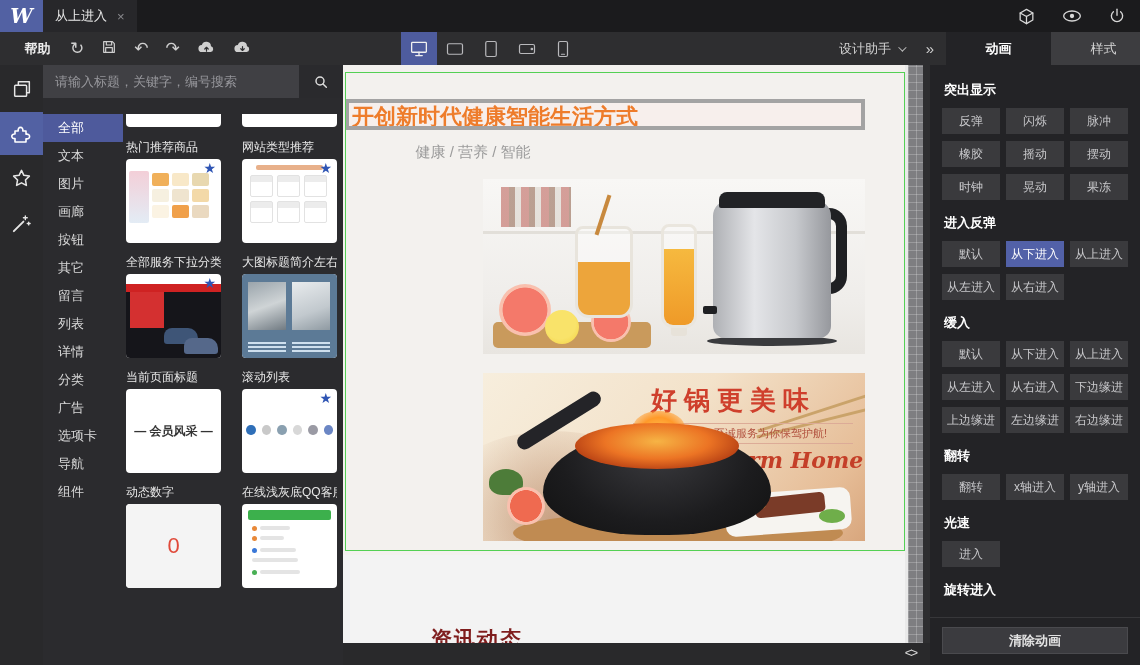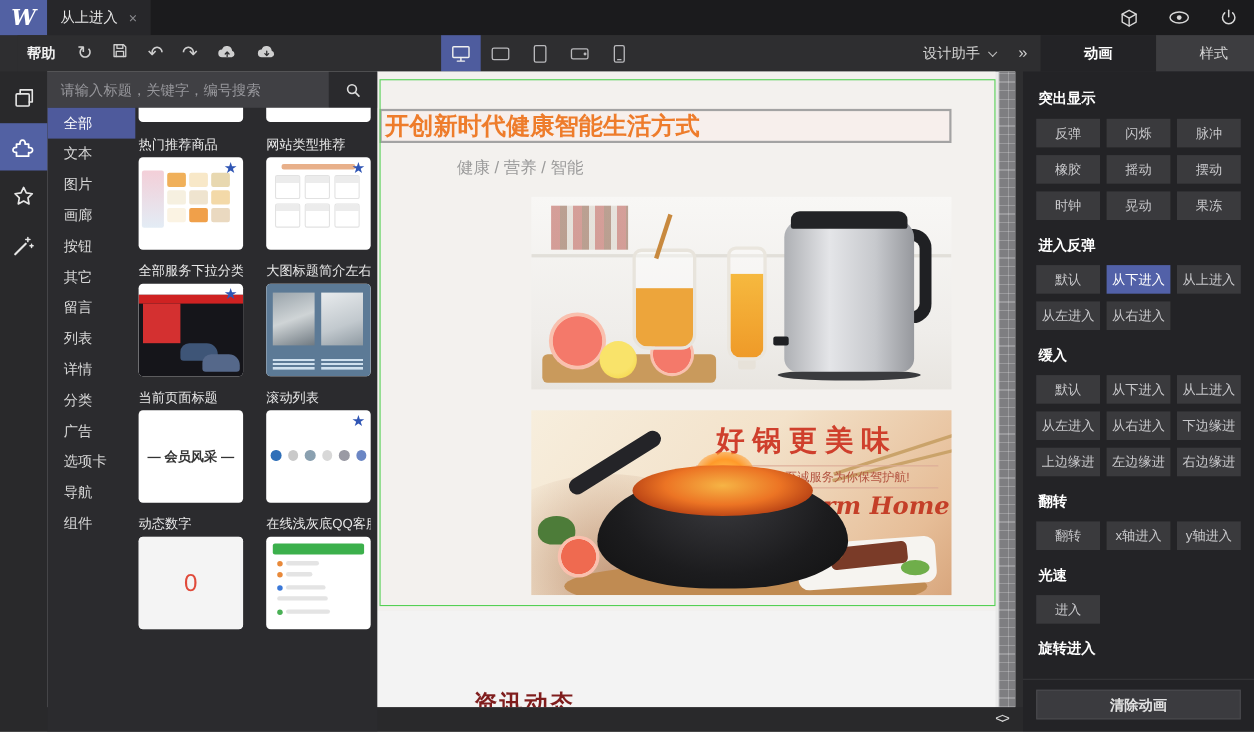--- a/index.html
+++ b/index.html
@@ -44,21 +44,21 @@
 
   
   .bottombar { position:absolute; left:43px; top:643px; width:887px; height:22px; background:#29292b; z-index:4; }
   .code-toggle { position:absolute; right:14px; top:2px; color:#d8d8d8; font-size:13px; letter-spacing:-2px; }
 
   
   .canvas { position:absolute; left:43px; top:65px; width:880px; height:578px; background:#e9e9e9; overflow:hidden; }
   .page-top { position:absolute; left:300px; top:0; width:562px; height:490px; background:#f3f1ee; }
   .page-bottom { position:absolute; left:300px; top:490px; width:562px; height:88px; background:#f3f3f3; }
   .sel-green { position:absolute; left:302px; top:7px; width:560px; height:479px; border:1px solid #54d054; z-index:3; pointer-events:none; }
-  .hero-box { position:absolute; left:302px; top:34px; width:520px; height:31px; border:2px solid #a3a3a3;
+  .hero-box { position:absolute; left:302px; top:34px; width:520px; height:31px; border:4px solid #a3a3a3;
               background:rgba(255,236,232,.35); z-index:2; overflow:hidden; }
   .hero-box span { display:block; color:#ee7c2b; font-size:22px; font-weight:bold; line-height:27px; padding-left:3px; white-space:nowrap; }
   .hero-sub { position:absolute; left:330px; top:78px; width:200px; text-align:center; color:#9b9b9b; font-size:15px; }
 
   
   .banner-left { position:absolute; left:300px; top:111px; width:139px; height:379px; overflow:hidden;
                  background:linear-gradient(180deg,#f7f4ee 0%,#f1ece2 55%,#efe7da 100%); }
   .bl-head { position:absolute; left:-6px; top:68px; color:#3a3a3a; font-size:28px; font-weight:bold; white-space:nowrap; }
   .bl-line1 { position:absolute; left:-4px; top:116px; color:#555; font-size:15px; white-space:nowrap; }
   .bl-line2 { position:absolute; left:-4px; top:140px; color:#555; font-size:15px; white-space:nowrap; }
@@ -143,21 +143,21 @@
   .plugin-panel { position:absolute; left:43px; top:65px; width:300px; height:600px; background:#2b2b2e; z-index:5; overflow:hidden; }
   .pp-header { position:relative; height:56px; display:flex; align-items:center; justify-content:center; }
   .pp-title { color:#fff; font-size:15px; font-weight:bold; letter-spacing:1px; }
   .pp-back { position:absolute; left:18px; top:22px; width:10px; height:10px; border-left:2px solid #ddd; border-bottom:2px solid #ddd;
              transform:rotate(45deg); }
   .pp-search { display:flex; height:33px; }
   .pp-search input { flex:1; height:33px; background:#404044; border:none; outline:none; color:#ddd;
                      font-size:13px; padding:0 12px; }
   .pp-search input::placeholder { color:#97979c; }
   .pp-search .sbtn { width:44px; height:33px; background:#2a2a2d; display:flex; align-items:center; justify-content:center; }
-  .pp-body { position:relative; height:511px; }
+  .pp-body { position:relative; height:511px;margin-top:16px; }
   .cat-col { position:absolute; left:0; top:0; width:80px; height:511px; }
   .cat { height:28px; line-height:28px; padding-left:15px; color:#d8d8d8; font-size:13px; }
   .cat.active { background:#4e5a9c; color:#fff; }
   .grid { position:absolute; left:80px; top:0; width:220px; height:511px; padding:0 6px 0 3px; }
   .cut-row { display:flex; gap:21px; margin-bottom:12px; }
   .cut-card { width:95px; height:13px; background:#fff; border-radius:0 0 4px 4px; }
   .pcol2 { display:flex; gap:21px; }
   .pcell { width:95px; }
   .ptitle { color:#e8e8e8; font-size:12px; height:16px; line-height:16px; margin-bottom:4px; white-space:nowrap; overflow:hidden; }
   .pcard { position:relative; width:95px; height:84px; background:#fff; border-radius:4px; margin-bottom:11px; overflow:hidden; }

